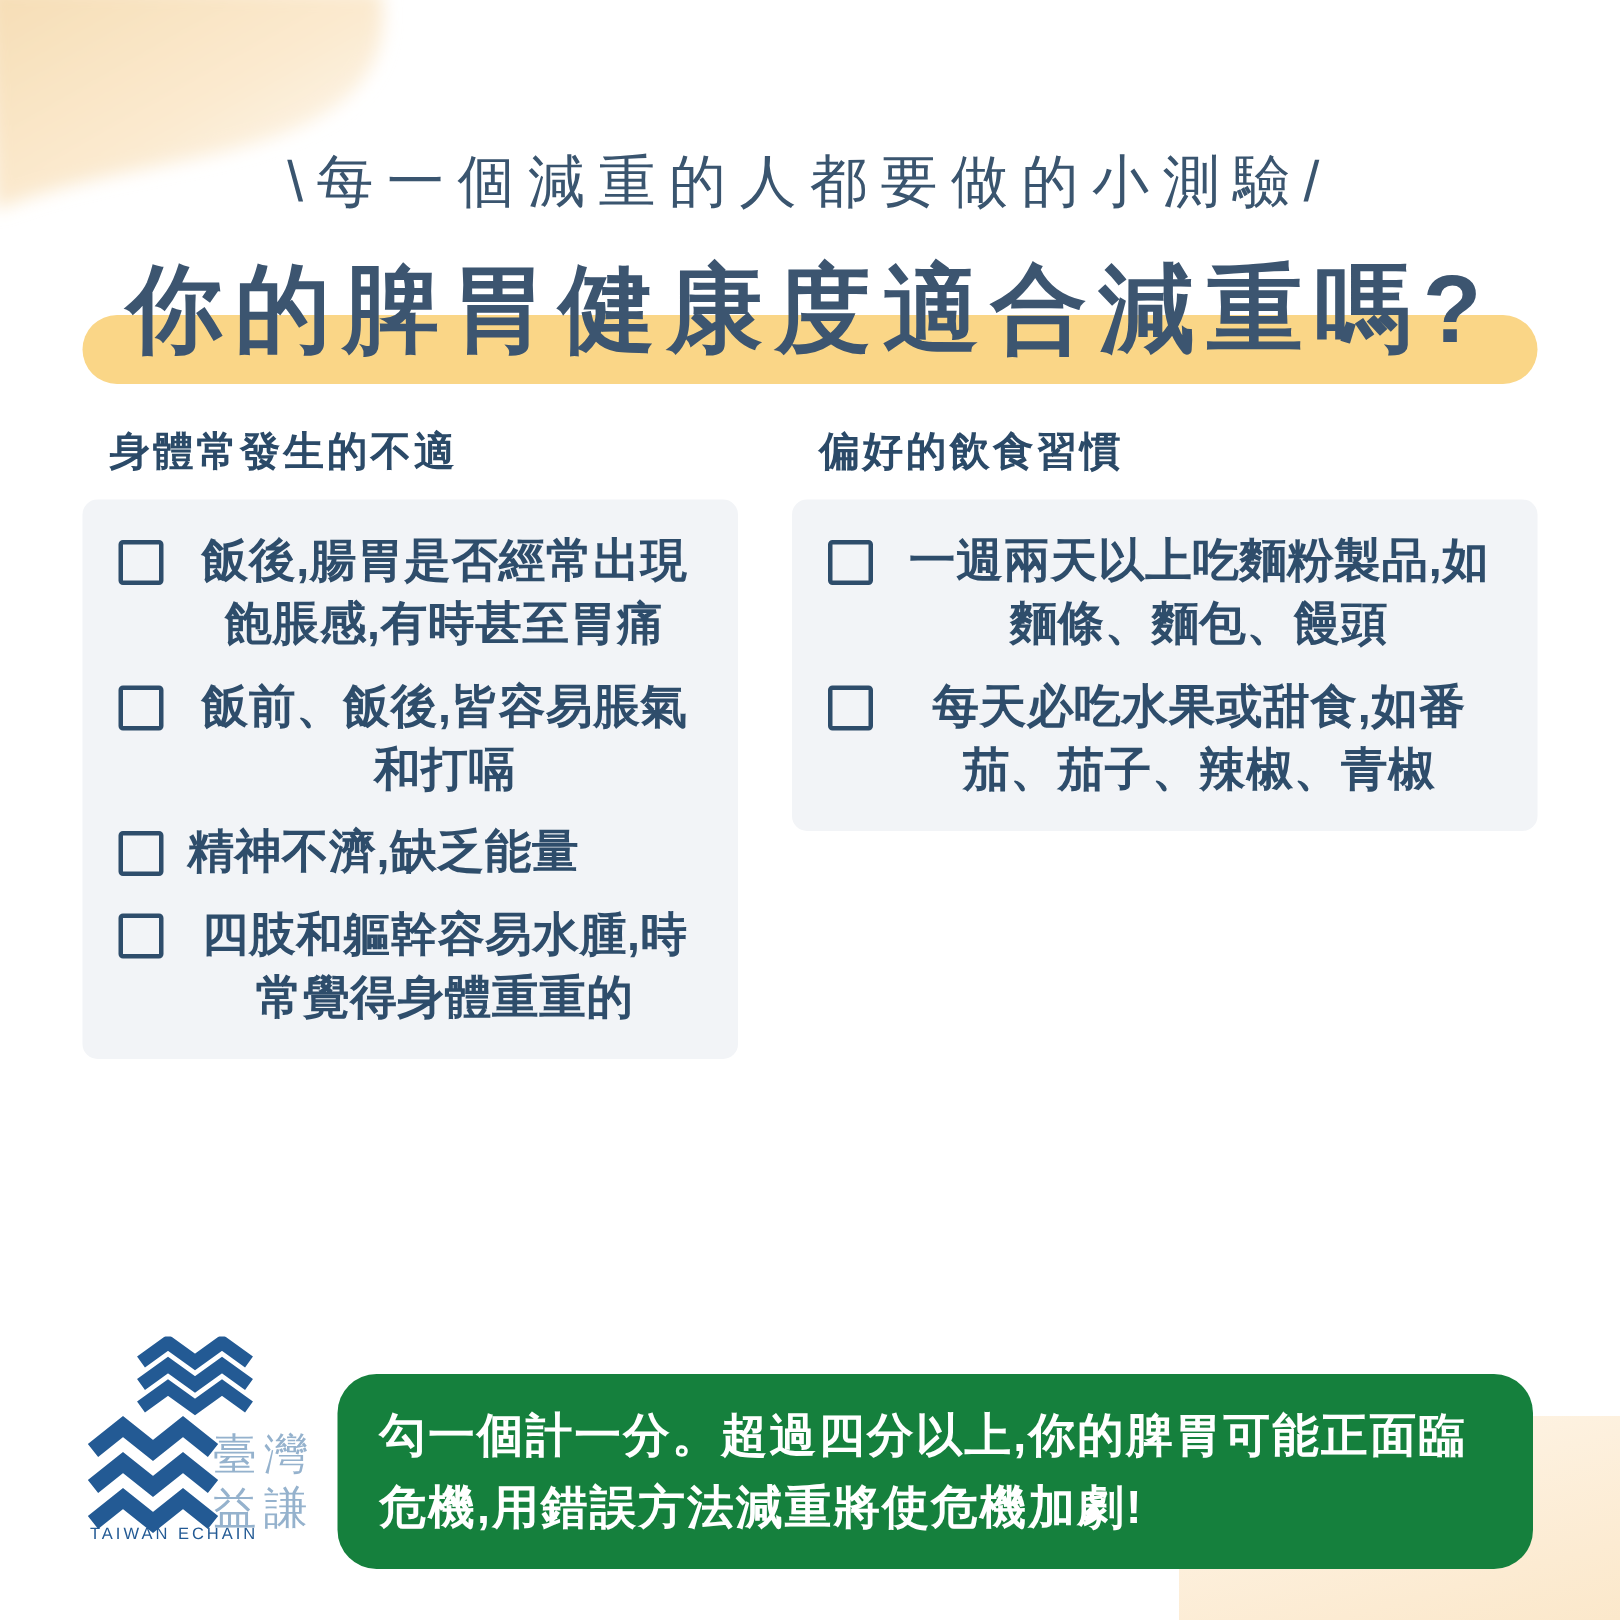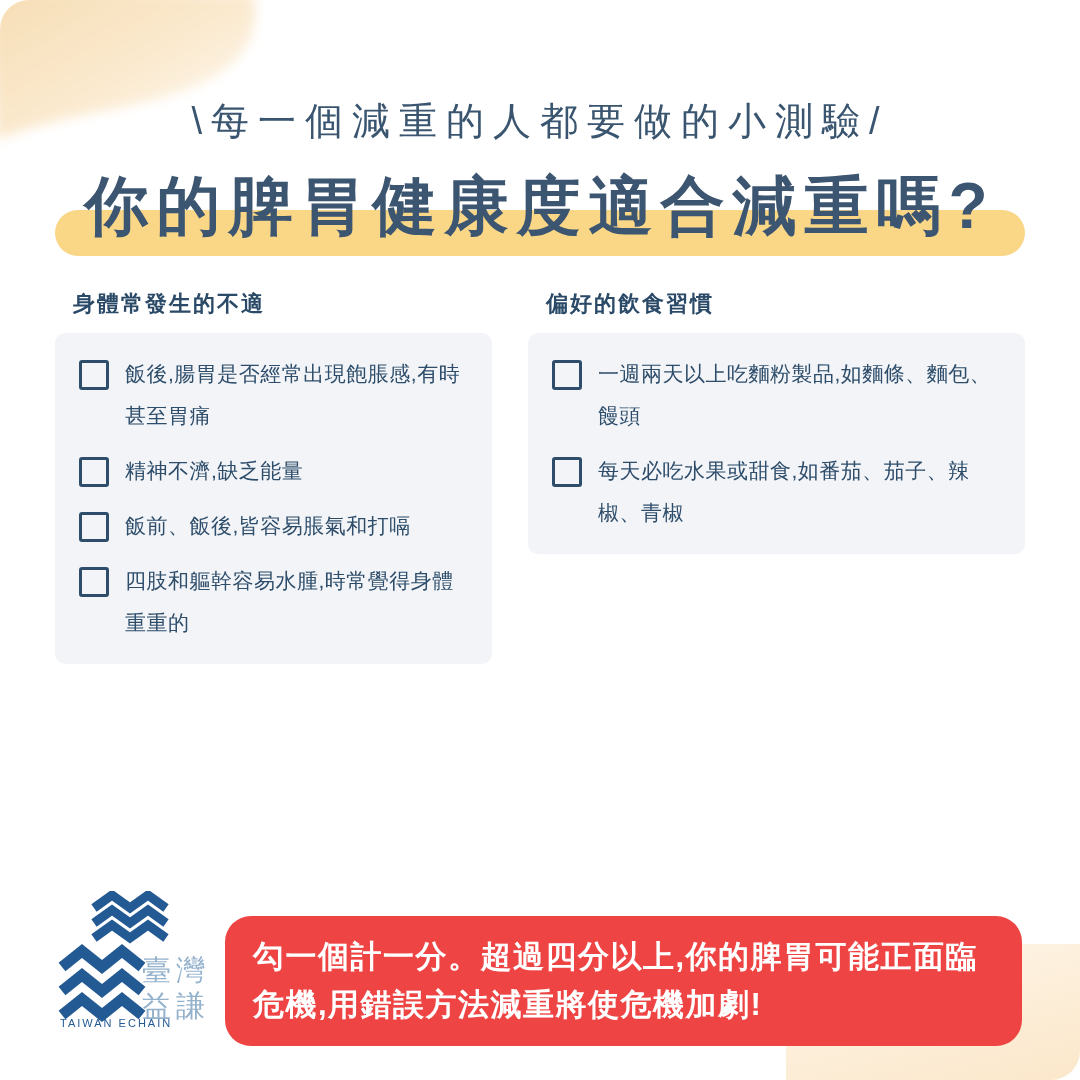--- a/index.html
+++ b/index.html
@@ -1,55 +1,55 @@
 <!DOCTYPE html>
 <html><head>
 <meta charset="utf-8">
 <style>
   html,body{margin:0;padding:0;}
   body{font-family:"Liberation Sans",sans-serif;}
-  .canvas{position:relative;width:1080px;height:1080px;background:#ffffff;overflow:hidden;border-radius:29px;}
+  .canvas{position:relative;width:1080px;height:1080px;background:#ffffff;overflow:hidden;}
 
   
   .blob-topleft{position:absolute;left:0;top:0;z-index:0;}
   .blob-bottomright{position:absolute;left:786px;top:944px;width:360px;height:200px;
     border-top-left-radius:85px;z-index:0;
     background:linear-gradient(165deg,#FEF6EA 0%,#FCEBD2 55%,#FAE3BF 100%);}
 
   
   .subtitle{position:absolute;top:96px;left:0;width:100%;text-align:center;
     font-size:38px;font-weight:500;letter-spacing:9px;color:#3A556F;z-index:1;}
   .title-wrap{position:absolute;top:156px;left:55px;width:970px;height:100px;z-index:1;}
   .title-highlight{position:absolute;left:0;right:0;top:54px;height:46px;
     border-radius:23px;background:#FAD687;}
   .title{position:relative;text-align:center;font-size:64px;font-weight:900;
     letter-spacing:8px;color:#3C5570;line-height:100px;white-space:nowrap;}
 
   
   .columns{position:absolute;left:55px;top:287px;width:970px;display:flex;gap:36px;z-index:1;}
   .col-left{width:437px;flex:none;}
   .col-right{width:497px;flex:none;}
-  .col-heading{margin:0 0 12px 18px;font-size:22px;font-weight:700;
-    letter-spacing:2px;color:#2B4A68;line-height:34px;}
+  .col-heading{margin:0 0 12px 18px;font-size:27px;font-weight:700;
+    letter-spacing:2px;color:#2B4A68;line-height:34px;font-family:Liberation Mono, monospace;}
   .card{background:#F2F4F7;border-radius:10px;padding:20px 24px;}
   .check-item{display:flex;gap:16px;margin-bottom:13px;}
   .check-item:last-child{margin-bottom:0;}
   .checkbox{width:24px;height:24px;border:3px solid #2E4D6B;border-radius:3px;
     margin-top:7px;flex:none;background:transparent;}
-  .check-text{font-size:21px;line-height:42px;letter-spacing:0.5px;
-    color:#2E4D6B;font-weight:400;}
+  .check-text{font-size:31px;line-height:42px;letter-spacing:0.5px;
+    color:#2E4D6B;font-weight:700;text-align:center;}
 
   
   .logo{position:absolute;left:58px;top:891px;z-index:1;}
   .logo-en{position:absolute;left:60px;top:1017px;font-size:11px;font-weight:400;
     letter-spacing:2px;color:#235A94;z-index:1;}
   .logo-zh{position:absolute;left:142px;top:952px;z-index:1;color:#95B2CD;
     font-size:29px;line-height:36px;letter-spacing:5px;font-weight:400;}
   .banner{position:absolute;left:225px;top:916px;width:797px;box-sizing:border-box;
-    background:#ef4444;border-radius:26px;padding:17px 28px;z-index:1;}
+    background:#15803d;border-radius:26px;padding:17px 28px;z-index:1;}
   .banner-text{color:#FFFFFF;font-size:31px;font-weight:700;line-height:48px;
     letter-spacing:1.5px;}
 </style>
 </head>
 <body>
 
 <div class="canvas">
 
   <svg class="blob-topleft" width="320" height="170" viewBox="0 0 320 170">
     <defs>
@@ -75,25 +75,25 @@
   <div class="columns">
     <div class="col-left">
       <h2 class="col-heading">身體常發生的不適</h2>
       <div class="card">
           <div class="check-item">
             <span class="checkbox"></span>
             <span class="check-text">飯後,腸胃是否經常出現飽脹感,有時甚至胃痛</span>
           </div>
           <div class="check-item">
             <span class="checkbox"></span>
-            <span class="check-text">精神不濟,缺乏能量</span>
+            <span class="check-text">飯前、飯後,皆容易脹氣和打嗝</span>
           </div>
           <div class="check-item">
             <span class="checkbox"></span>
-            <span class="check-text">飯前、飯後,皆容易脹氣和打嗝</span>
+            <span class="check-text">精神不濟,缺乏能量</span>
           </div>
           <div class="check-item">
             <span class="checkbox"></span>
             <span class="check-text">四肢和軀幹容易水腫,時常覺得身體重重的</span>
           </div>
         </div>
     </div>
     <div class="col-right">
       <h2 class="col-heading">偏好的飲食習慣</h2>
       <div class="card">

